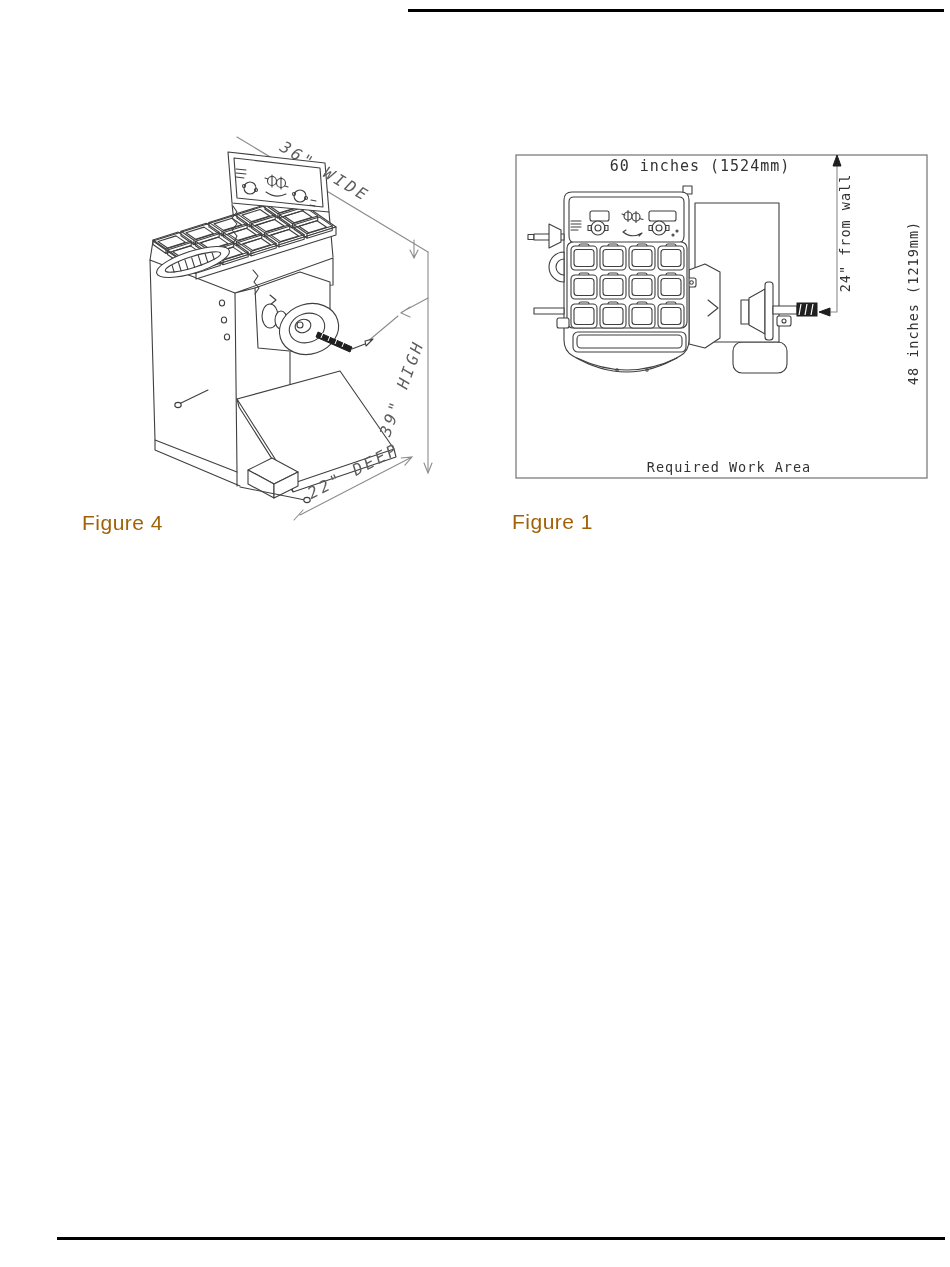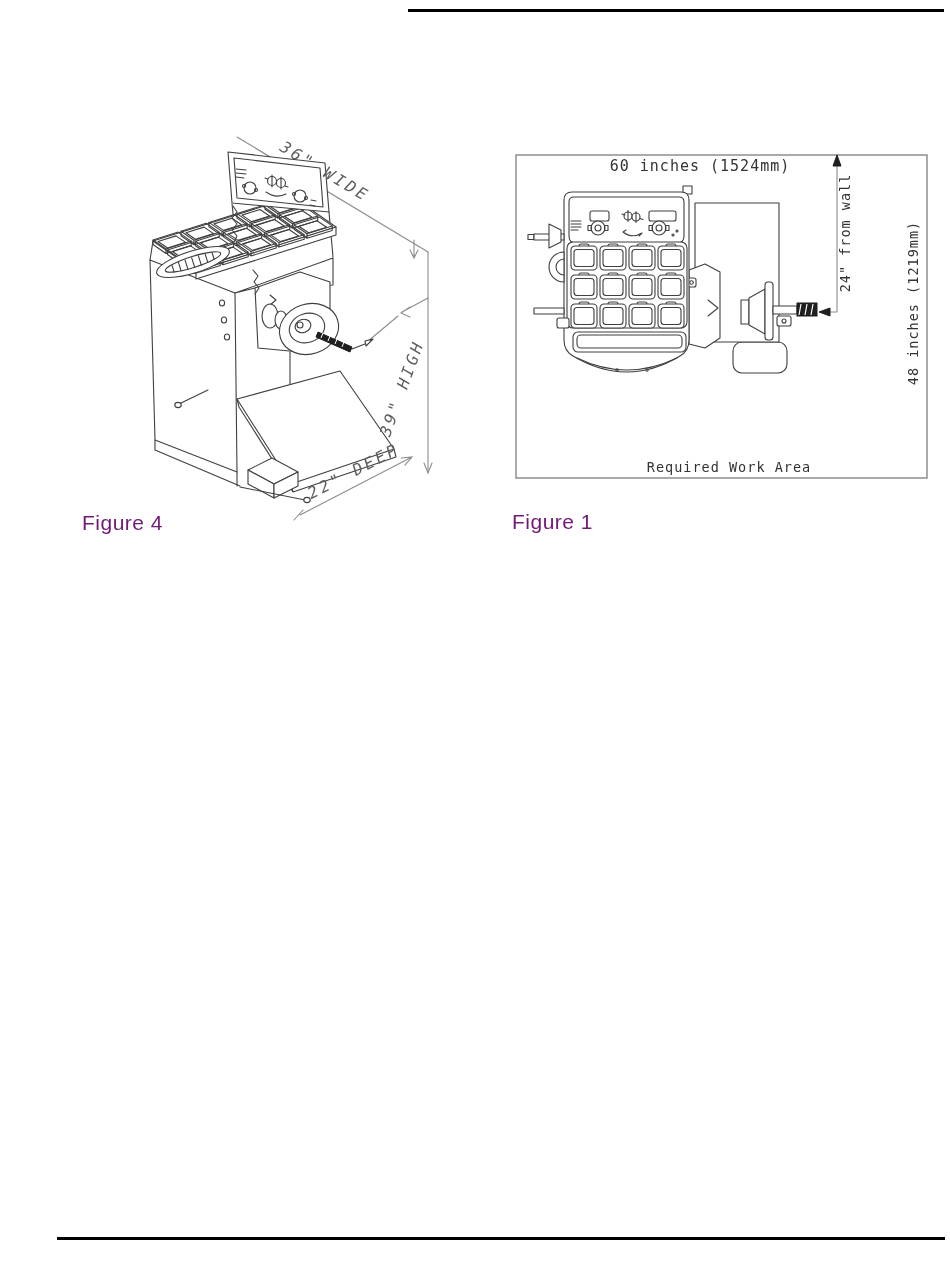--- a/index.html
+++ b/index.html
@@ -4,21 +4,21 @@
 <style>
   html,body{margin:0;padding:0;background:#ffffff;}
   body{width:950px;height:1267px;position:relative;overflow:hidden;
        font-family:"Liberation Sans",sans-serif;}
   .rule{position:absolute;background:#000;}
   #top-rule{left:408px;top:9px;width:536px;height:3px;}
   #bottom-rule{left:57px;top:1237px;width:888px;height:3px;}
   .figwrap{position:absolute;}
   #fig4-wrap{left:60px;top:120px;width:400px;height:420px;}
   #fig5-wrap{left:505px;top:148px;width:440px;height:345px;}
-  .figlabel{position:absolute;font-size:21px;color:#701a75;letter-spacing:.5px;}
+  .figlabel{position:absolute;font-size:21px;color:#a16207;letter-spacing:.5px;}
   #fig4-label{left:82px;top:511px;}
   #fig5-label{left:512px;top:510px;}
   svg{display:block;}
   
   .m{fill:none;stroke:#3f3f3f;stroke-width:1.1;stroke-linejoin:round;stroke-linecap:round;}
   .mw{fill:#ffffff;stroke:#3f3f3f;stroke-width:1.1;stroke-linejoin:round;}
   .dk{fill:#1f1f1f;stroke:#1f1f1f;}
   .dim{fill:none;stroke:#8c8c8c;stroke-width:1.1;stroke-linecap:round;}
   .dimt{font-family:"DejaVu Sans Mono",monospace;font-style:italic;
         fill:#5d5d5d;font-size:16px;letter-spacing:3px;}

